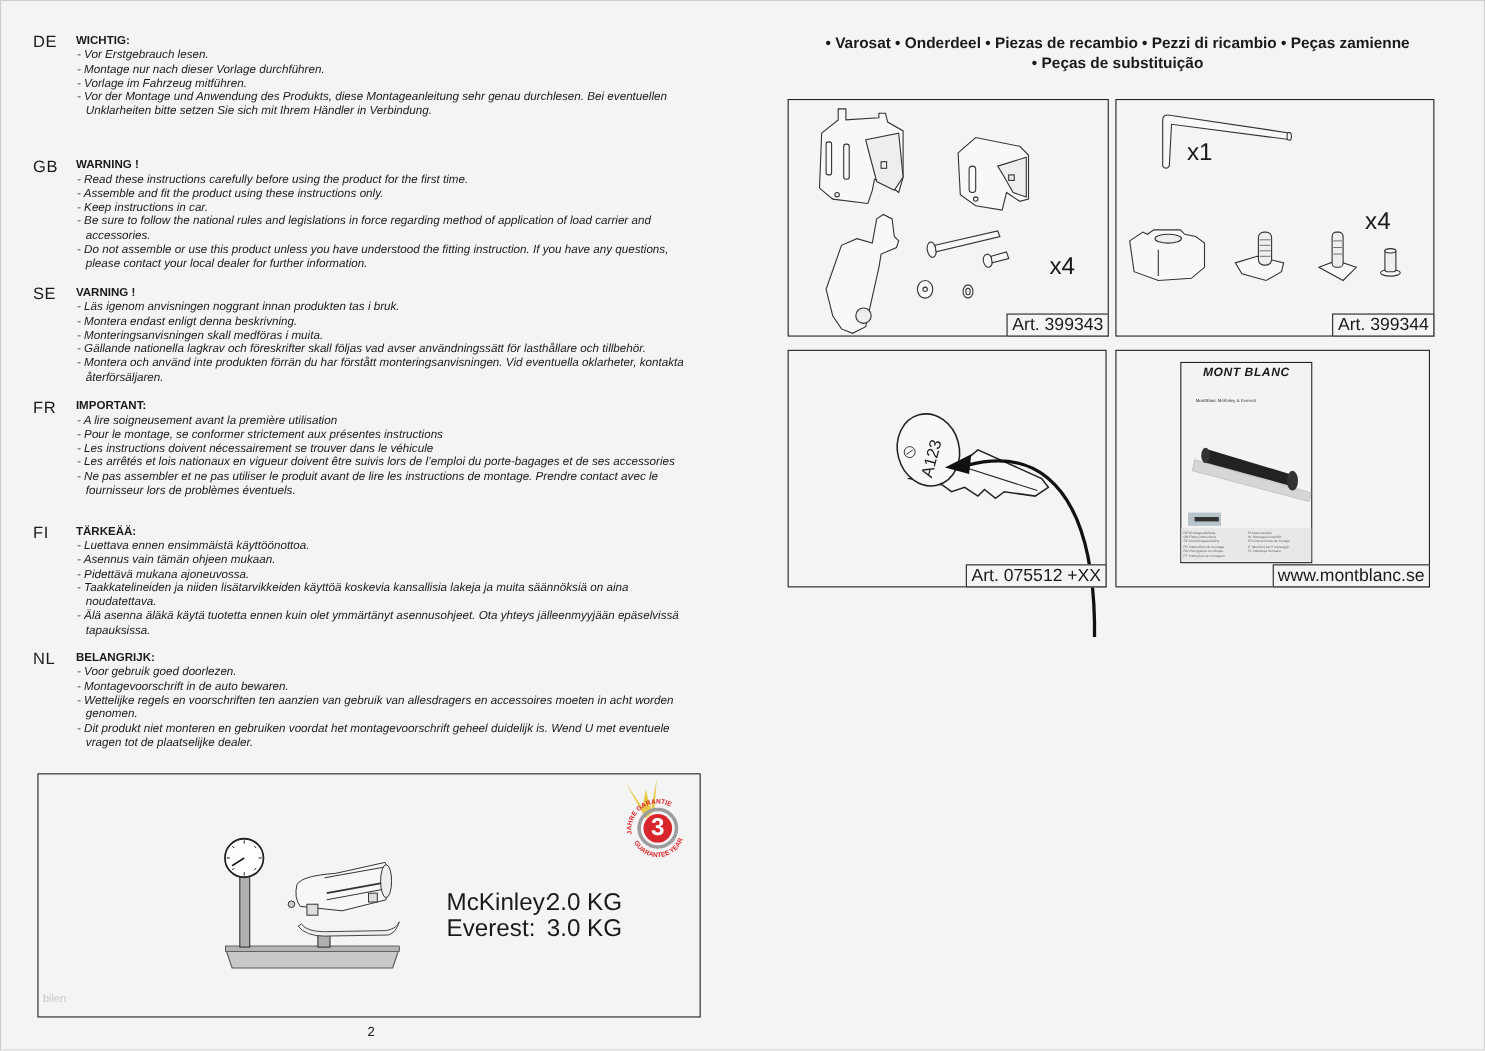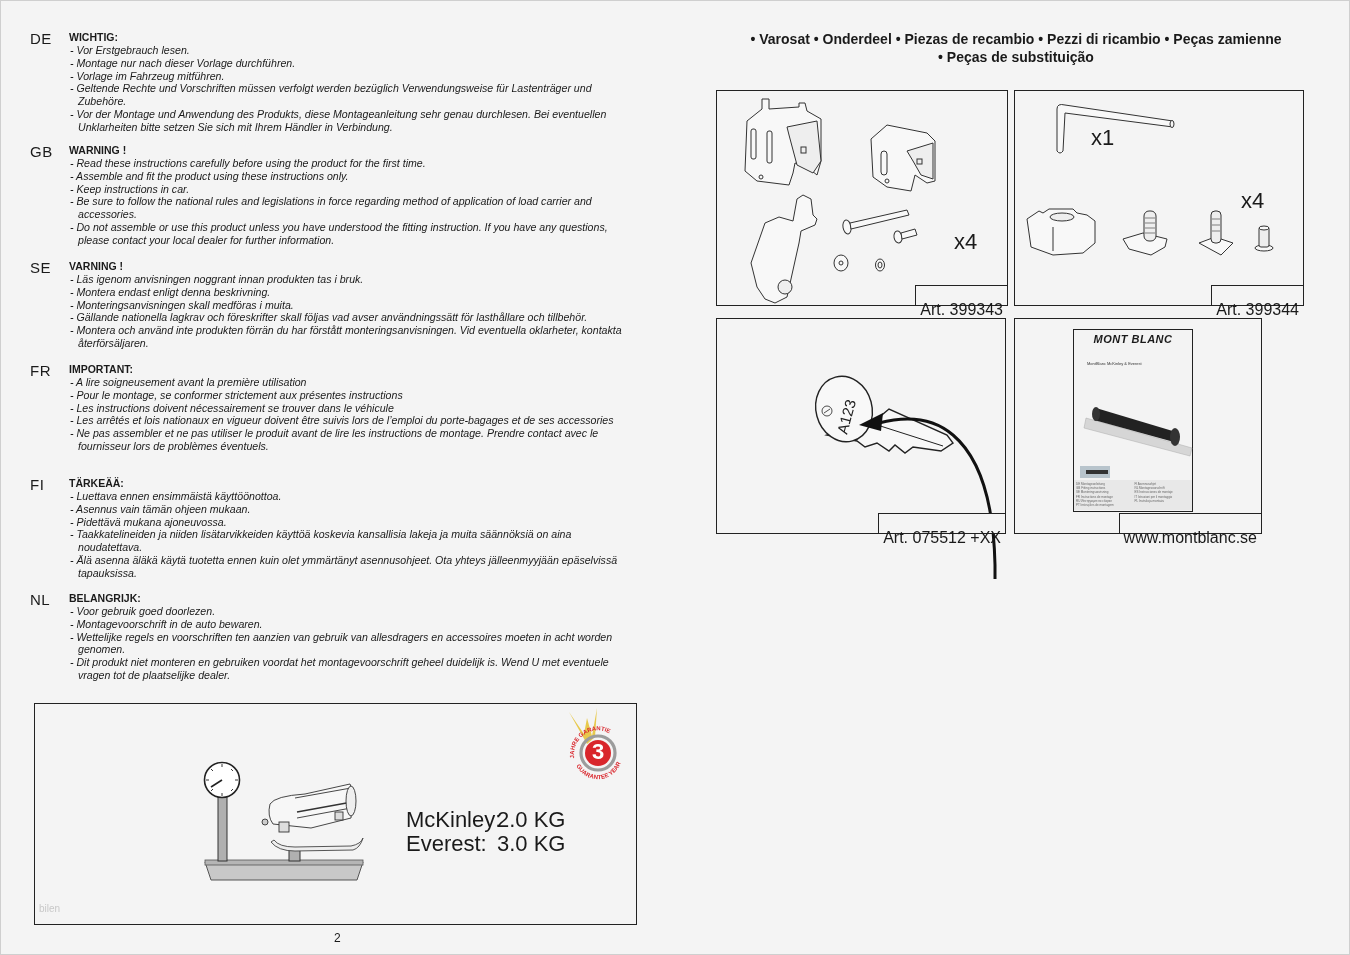--- a/index.html
+++ b/index.html
@@ -44,21 +44,21 @@
   
   .parts-title {
     position: absolute; left: 716px; top: 31px; width: 600px; text-align: center;
     font-weight: bold; font-size: 14px; line-height: 17.5px;
   }
   .panel {
     position: absolute; border: 1.3px solid #222; box-sizing: border-box; background: #f4f4f4;
   }
   .art-label {
     position: absolute; right: -1px; bottom: -1px; border: 1.3px solid #222;
-    background: #f4f4f4; font-size: 16px; padding: 14px 4px 0 4px; height: 21px;
+    background: #f4f4f4; font-size: 16px; padding: 0 4px 0 4px; height: 21px;
     box-sizing: border-box; line-height: 19px;
   }
   .qty { position: absolute; font-size: 22px; }
   svg { position: absolute; left: 0; top: 0; overflow: visible; }
   .manual-cover {
     position: absolute; left: 357px; top: 10px; width: 120px; height: 183px;
     border: 1.2px solid #222; background: #f3f3f3; box-sizing: border-box;
   }
   .cover-brand {
     position: absolute; left: 0; width: 100%; top: 3px; text-align: center;
@@ -80,21 +80,20 @@
 
 <div>
 
   <div class="lang-block" style="top:30px;">
     <div class="lang-code">DE</div>
     <div class="lang-head">WICHTIG:</div>
     <ul class="lang-list">
       <li>- Vor Erstgebrauch lesen.</li>
       <li>- Montage nur nach dieser Vorlage durchführen.</li>
       <li>- Vorlage im Fahrzeug mitführen.</li>
-      <li>- Geltende Rechte und Vorschriften müssen verfolgt werden bezüglich Verwendungsweise für Lastenträger und Zubehöre.</li>
       <li>- Vor der Montage und Anwendung des Produkts, diese Montageanleitung sehr genau durchlesen. Bei eventuellen Unklarheiten bitte setzen Sie sich mit Ihrem Händler in Verbindung.</li>
     </ul>
   </div>
 
   <div class="lang-block" style="top:143px;">
     <div class="lang-code">GB</div>
     <div class="lang-head">WARNING !</div>
     <ul class="lang-list">
       <li>- Read these instructions carefully before using the product for the first time.</li>
       <li>- Assemble and fit the product using these instructions only.</li>
@@ -292,21 +291,21 @@
             <line x1="197" y1="128" x2="205" y2="128"></line>
             <line x1="197" y1="134" x2="205" y2="134"></line>
             <line x1="197" y1="140" x2="205" y2="140"></line>
           </g>
 
         <ellipse cx="249" cy="157" rx="9" ry="3"></ellipse>
         <rect x="244" y="136" width="10" height="20" rx="2" fill="#eee"></rect>
         <ellipse cx="249" cy="137" rx="5" ry="2"></ellipse>
       </g>
     </svg>
-    <div class="qty" style="left:76px; top:34px;">x1</div>
+    <div class="qty" style="left:64px; top:34px;">x1</div>
     <div class="qty" style="left:226px; top:97px;">x4</div>
     <div class="art-label">Art. 399344</div>
   </div>
 
   <div class="panel" style="left:716px; top:318px; width:290px; height:216px;">
     <svg width="290" height="216">
       <g fill="#f8f8f8" stroke="#222" stroke-width="1.4">
         <path d="M 110,116 L 160,100 L 172,90 L 230,116 L 236,124 L 224,132 L 196,128 L 188,134 L 178,126 L 172,132 L 160,124 L 148,128 L 140,122 Z"></path>
         <ellipse cx="127" cy="90" rx="28" ry="33" transform="rotate(-15 127 90)"></ellipse>
         <line x1="154" y1="104" x2="226" y2="127" stroke-width="1"></line>
@@ -314,21 +313,21 @@
       <circle cx="110" cy="92" r="5" fill="none" stroke="#222" stroke-width="0.8"></circle>
       <line x1="107" y1="94" x2="113" y2="90" stroke="#222" stroke-width="0.8"></line>
       <text x="0" y="0" transform="translate(130,116) rotate(-75)" font-family="Liberation Sans, sans-serif" font-size="15" fill="#222">A123</text>
 
       <path d="M 278,260 L 278,246 Q 276,150 236,116 Q 208,92 162,104" fill="none" stroke="#111" stroke-width="3"></path>
       <polygon points="142,106 166,94 164,112" fill="#111"></polygon>
     </svg>
     <div class="art-label">Art. 075512 +XX</div>
   </div>
 
-  <div class="panel" style="left:1014px; top:318px; width:248px; height:216px;">
+  <div class="panel" style="left:1014px; top:318px; width:286px; height:216px;">
     <div class="manual-cover" style="left:58px; top:10px;">
       <div class="cover-brand">MONT BLANC</div>
       <div class="cover-sub">MontBlanc McKinley &amp; Everest</div>
       <svg width="120" height="183">
         <polygon points="12,88 118,118 116,126 10,98" fill="#d6d6d6" stroke="#aaa" stroke-width="0.5"></polygon>
         <polygon points="22,78 102,102 100,112 20,90" fill="#222"></polygon>
         <ellipse cx="22" cy="84" rx="4" ry="7" fill="#333"></ellipse>
         <ellipse cx="101" cy="107" rx="5" ry="9" fill="#333"></ellipse>
         <rect x="6" y="136" width="30" height="12" fill="#b8c4cc"></rect>
         <rect x="12" y="140" width="22" height="4" fill="#333"></rect>

